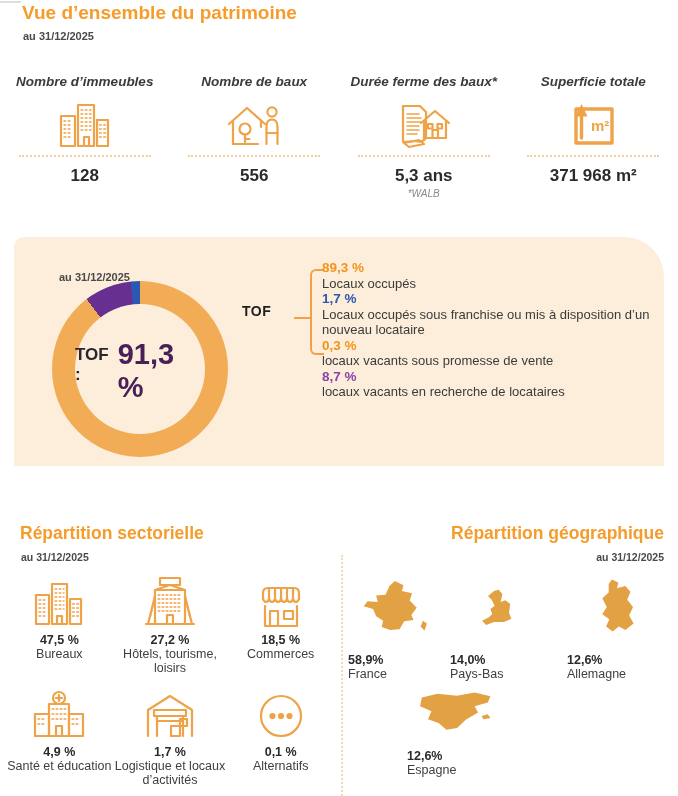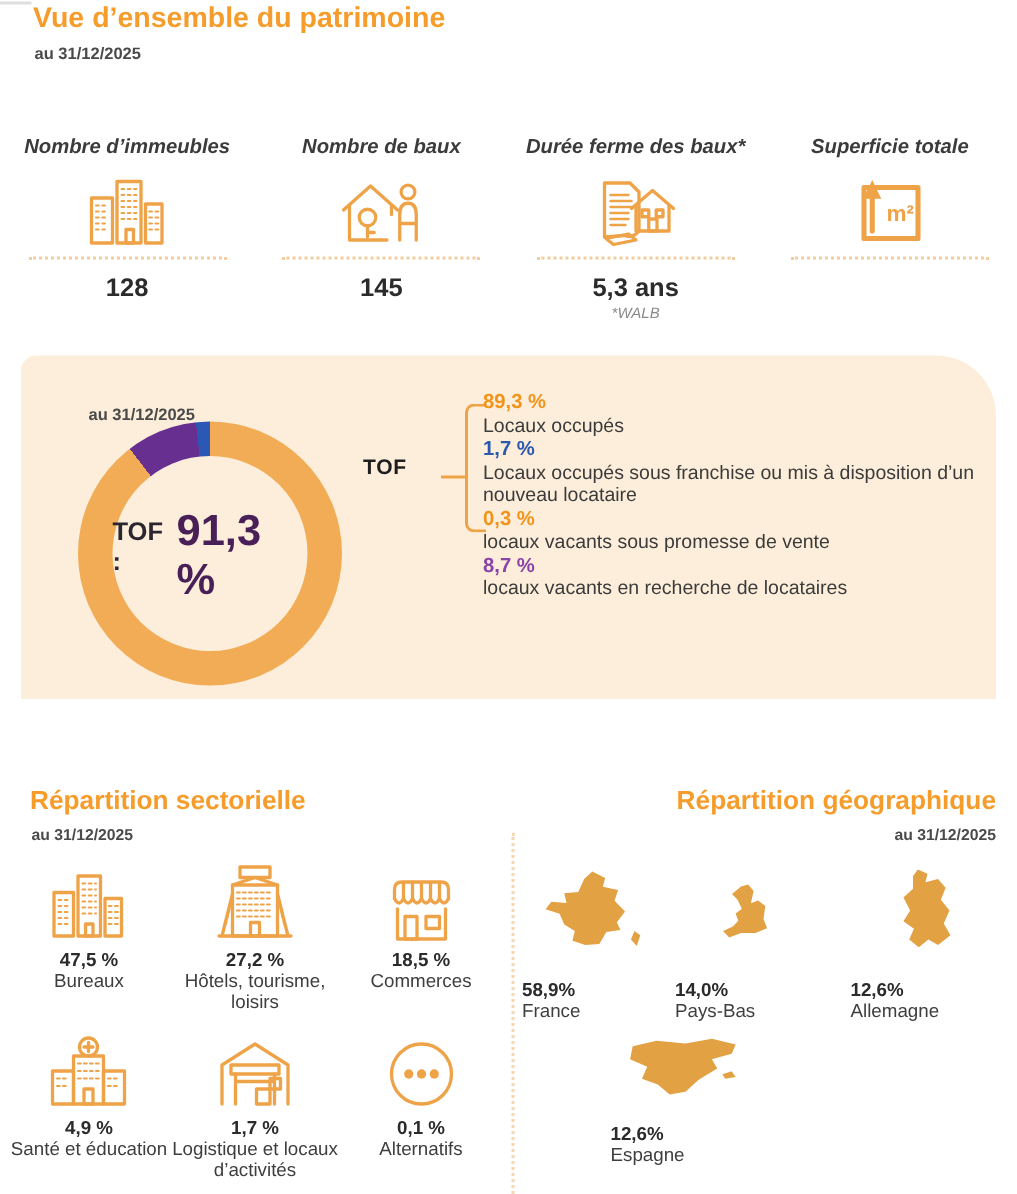--- a/index.html
+++ b/index.html
@@ -3,21 +3,21 @@
 <meta charset="utf-8">
 <style>
   html,body{margin:0;padding:0;background:#fff;}
   .page{position:relative;width:678px;height:796px;background:#fff;overflow:hidden;
         font-family:"Liberation Sans",sans-serif;color:var(--dark,#3c3c3c);}
   .top-hairline{position:absolute;left:0;top:1px;width:21px;height:2px;background:#dedede;}
   .page-title{position:absolute;left:22px;top:2px;font-size:19px;font-weight:bold;color:var(--accent,#F59C2B);}
   .page-date{position:absolute;left:23px;top:30px;font-size:11px;font-weight:600;color:#4a4a4a;}
 
   
-  .kpi-row{position:absolute;left:0;top:74px;width:678px;display:flex;margin-top:16px;}
+  .kpi-row{position:absolute;left:0;top:74px;width:678px;display:flex;}
   .kpi{flex:1;text-align:center;}
   .kpi-label{font-style:italic;font-weight:bold;font-size:13.5px;color:#3b3b3b;height:20px;}
   .kpi-icon{height:56px;display:flex;align-items:flex-end;justify-content:center;color:var(--icon-stroke,#EFA348);}
   .kpi-dots{width:132px;margin:5px auto 0;border-bottom:2px dotted var(--dotted,#F2CD9E);}
   .kpi-value{margin-top:9px;font-weight:bold;font-size:17px;color:var(--value-dark,#2b2b2b);}
   .kpi-note{margin-top:2px;font-style:italic;font-size:10px;color:#8a8a8a;}
 
   
   .tof-card{position:absolute;left:14px;top:237px;width:650px;height:229px;
             background:var(--card-bg,#FCEEDA);border-radius:10px 40px 0 0;}
@@ -93,21 +93,21 @@
             <path d="M8 19 V42 H33"></path>
             <path d="M36 19 V25"></path>
           <circle cx="20" cy="27" r="5.5"></circle>
             <path d="M20 32.5 V40 M20 37 H24.5"></path>
           <circle cx="47" cy="10" r="4.6"></circle>
           <path d="M41.5 42 V25 Q41.5 17.5 47 17.5 Q52.5 17.5 52.5 25 V42"></path>
           <path d="M41.5 31 H52.5"></path>
         </svg>
       </div>
       <div class="kpi-dots"></div>
-      <div class="kpi-value">145</div>
+      <div class="kpi-value">556</div>
     </div>
     <div class="kpi">
       <div class="kpi-label">Durée ferme des baux*</div>
       <div class="kpi-icon">
         <svg class="line-icon" width="58" height="50" viewBox="0 0 58 50">
           <path d="M8 6 H25 L31 12 V38 Q27 43 21 41 L8 42 Z"></path>
           <g stroke-width="1.6">
               <path d="M12 14 H24 M12 18 H26 M12 22 H26 M12 26 H24 M12 30 H24 M12 34 H22"></path>
             </g>
           <path d="M26 23 L40 11 L54 23"></path>
@@ -126,20 +126,21 @@
       <div class="kpi-label">Superficie totale</div>
       <div class="kpi-icon">
         <svg class="line-icon" width="52" height="50" viewBox="0 0 52 50">
           <rect x="9" y="9" width="36" height="34" stroke-width="3.4"></rect>
           <line x1="14.5" y1="38" x2="14.5" y2="15" stroke-width="3.4"></line>
           <path d="M14.5 4 L8.5 16.5 H20.5 Z" fill="currentColor" stroke="none"></path>
           <text x="24" y="31" font-size="15" font-weight="bold" fill="currentColor" stroke="none">m²</text>
         </svg>
       </div>
       <div class="kpi-dots"></div>
+      <div class="kpi-value">371 968 m²</div>
     </div>
   </div>
 
   <section class="tof-card">
     <div class="tof-date">au 31/12/2025</div>
     <div class="donut" style="background: conic-gradient(rgb(242, 172, 86) 0deg, rgb(242, 172, 86) 321.48deg, rgb(242, 172, 86) 321.48deg, rgb(242, 172, 86) 322.56deg, rgb(103, 47, 144) 322.56deg, rgb(103, 47, 144) 353.88deg, rgb(43, 87, 181) 353.88deg, rgb(43, 87, 181) 360deg);">
       <div class="donut-hole">
         <div class="donut-center-label">TOF :</div>
         <div class="donut-center-value">91,3 %</div>
       </div>

